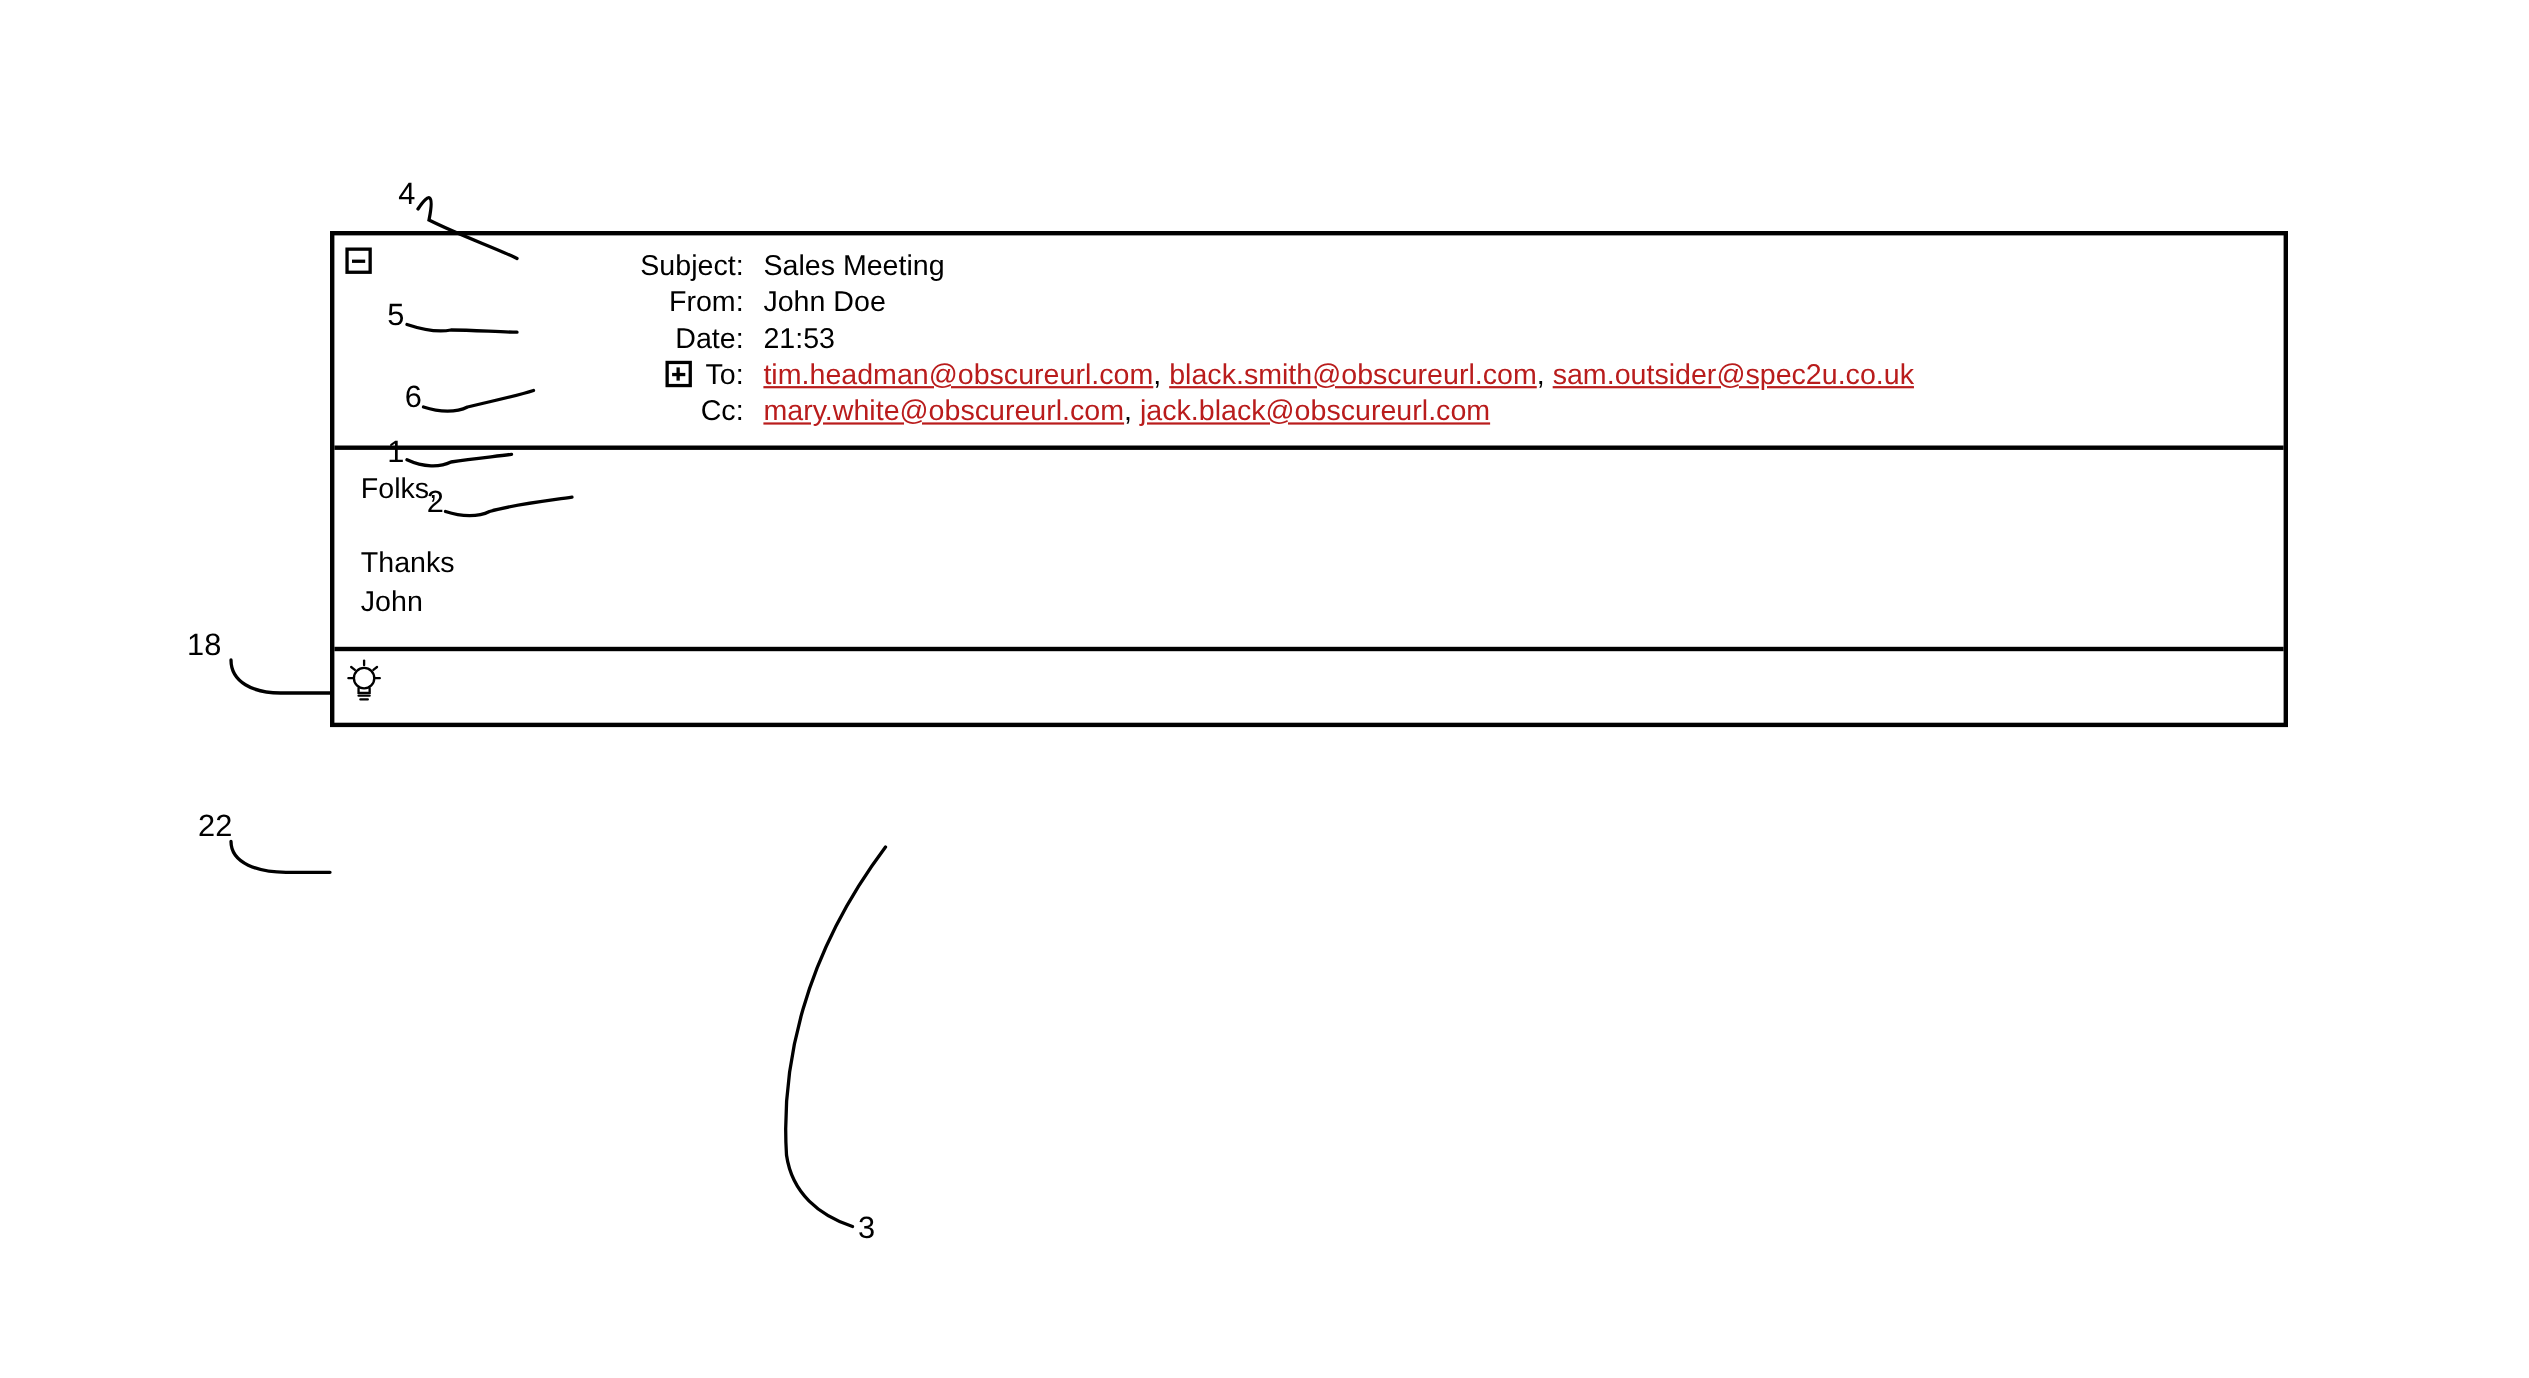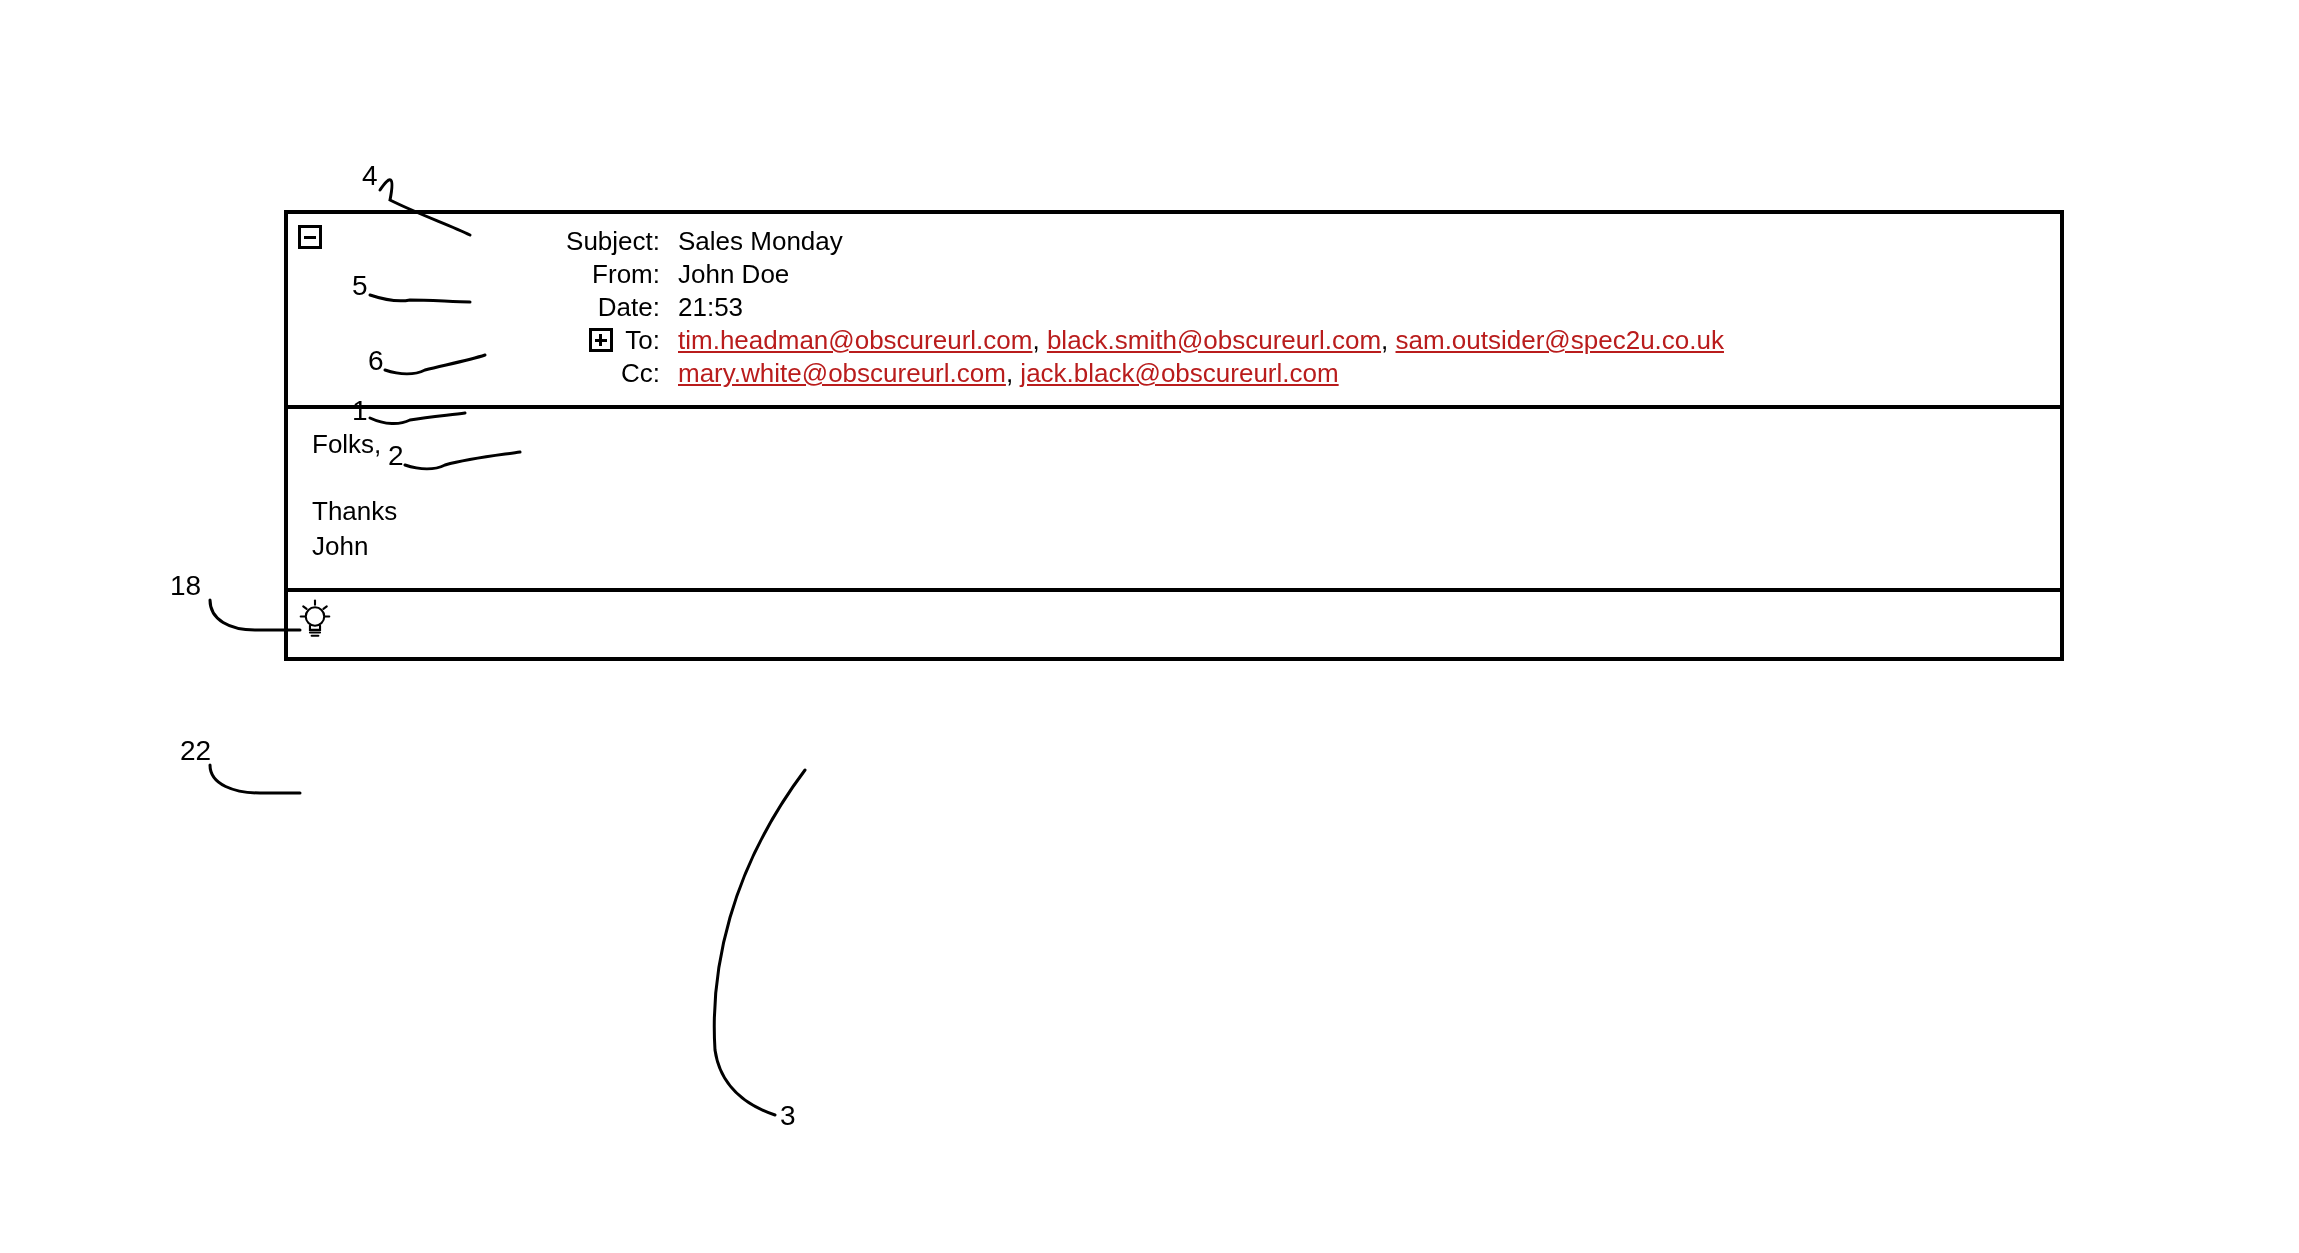--- a/index.html
+++ b/index.html
@@ -10,21 +10,21 @@
     font-size: 26px;
     color: #000;
   }
   .stage {
     position: relative;
     width: 2299px;
     height: 1253px;
   }
   .window {
     position: absolute;
-    left: 284px;
+    left: 300px;
     top: 210px;
     width: 1780px;
     border: 4px solid #000;
     box-sizing: border-box;
     background: #fff;
   }
   .header {
     border-bottom: 4px solid #000;
     padding: 10px 20px 14px 20px;
     position: relative;
@@ -137,21 +137,21 @@
   <div class="window">
 
     <div class="header">
 
       <span class="collapse-wrapper">
         <span class="collapse-box"></span>
       </span>
 
       <div class="row">
         <div class="label-cell">Subject:</div>
-        <div class="value-cell">Sales Monday</div>
+        <div class="value-cell">Sales Meeting</div>
       </div>
 
       <div class="row">
         <div class="label-cell">From:</div>
         <div class="value-cell">
           <span class="underlined">John Doe</span>
         </div>
       </div>
 
       <div class="row">

